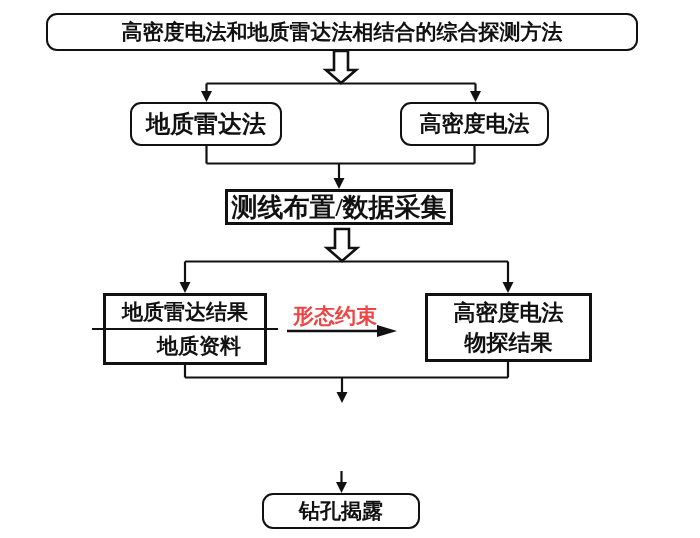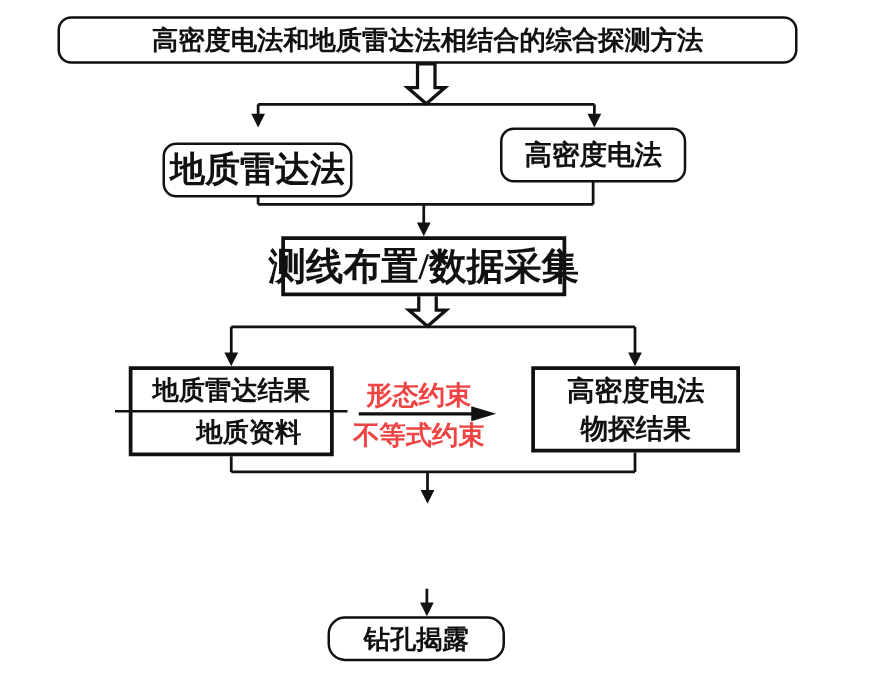--- a/index.html
+++ b/index.html
@@ -33,27 +33,27 @@
     justify-content: center;
     text-align: center;
     font-weight: bold;
     box-sizing: border-box;
     white-space: nowrap;
   }
   .rounded { border-radius: 11px; text-align: right; }
   .thick { border-width: 3px; }
 
   .node-title      { left: 46px;  top: 13px;  width: 592px; height: 38px; font-size: 21px; }
-  .node-radar      { left: 130px; top: 114px; width: 152px; height: 44px; font-size: 28px; }
+  .node-radar      { left: 130px; top: 102px; width: 152px; height: 44px; font-size: 24px; }
   .node-electric   { left: 400px; top: 102px; width: 149px; height: 44px; font-size: 22px; }
-  .node-survey     { left: 225px; top: 189px; width: 228px; height: 48px; font-size: 30px; }
+  .node-survey     { left: 225px; top: 189px; width: 228px; height: 36px; font-size: 26px; }
   .node-stacked    { left: 103px; top: 293px; width: 164px; height: 72px; padding: 0; }
   .node-inversion  { left: 425px; top: 293px; width: 167px; height: 69px; font-size: 22px; line-height: 30px; }
   .node-interp     { left: 225px; top: 403px; width: 233px; height: 68px; font-size: 21px; line-height: 29px; }
-  .node-drill      { left: 262px; top: 493px; width: 142px; height: 36px; font-size: 21px; border-radius: 14px; }
+  .node-drill      { left: 262px; top: 493px; width: 158px; height: 36px; font-size: 21px; }
 
   .stack-cell {
     width: 100%;
     flex: 1;
     display: flex;
     align-items: center;
     justify-content: center;
     font-size: 21px;
   }
   .stack-cell + .stack-cell { border-top: 2.6px solid #111111; padding-left: 28px; }
@@ -131,21 +131,20 @@
   <div class="node thick node-stacked">
     <div class="stack-cell">
       <span>地质雷达结果</span>
     </div>
     <div class="stack-cell">
       <span>地质资料</span>
     </div>
   </div>
 
   <div class="float-label label-shape">形态约束</div>
-  <div class="float-label label-inequality">不等式约束</div>
 
   <div class="node thick node-inversion">
     <span>高密度电法</span>
     <span>物探结果</span>
   </div>
 
 
   <div class="node rounded node-drill">
     <span>钻孔揭露</span>
   </div>

